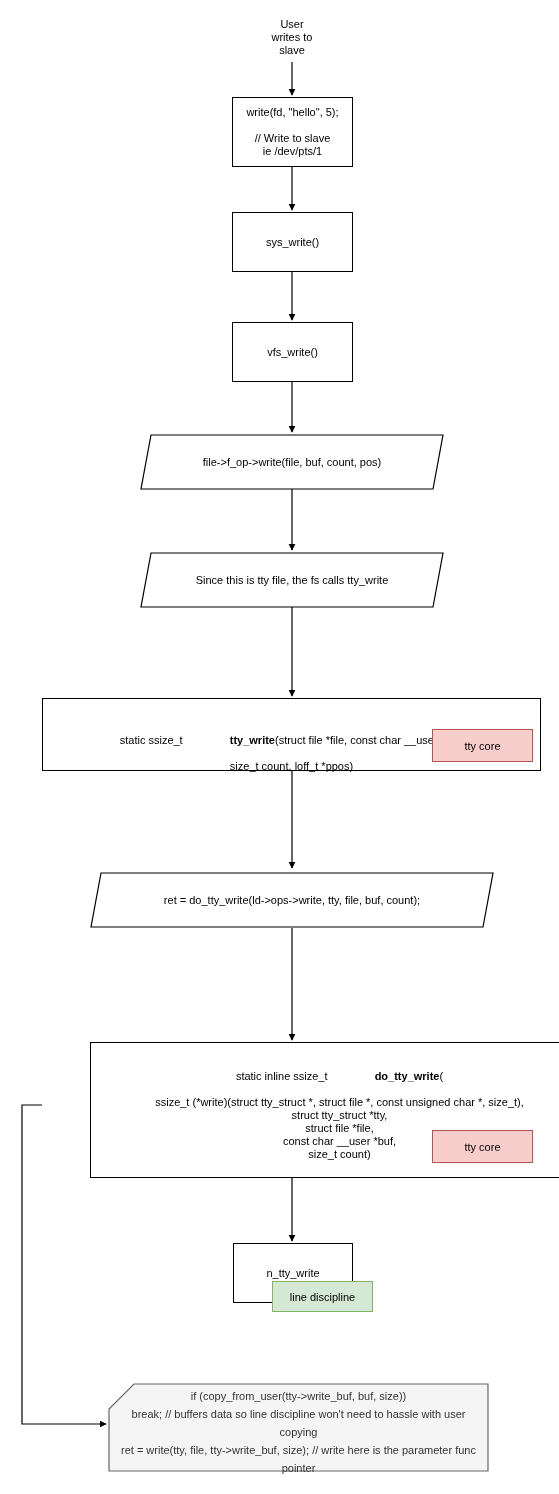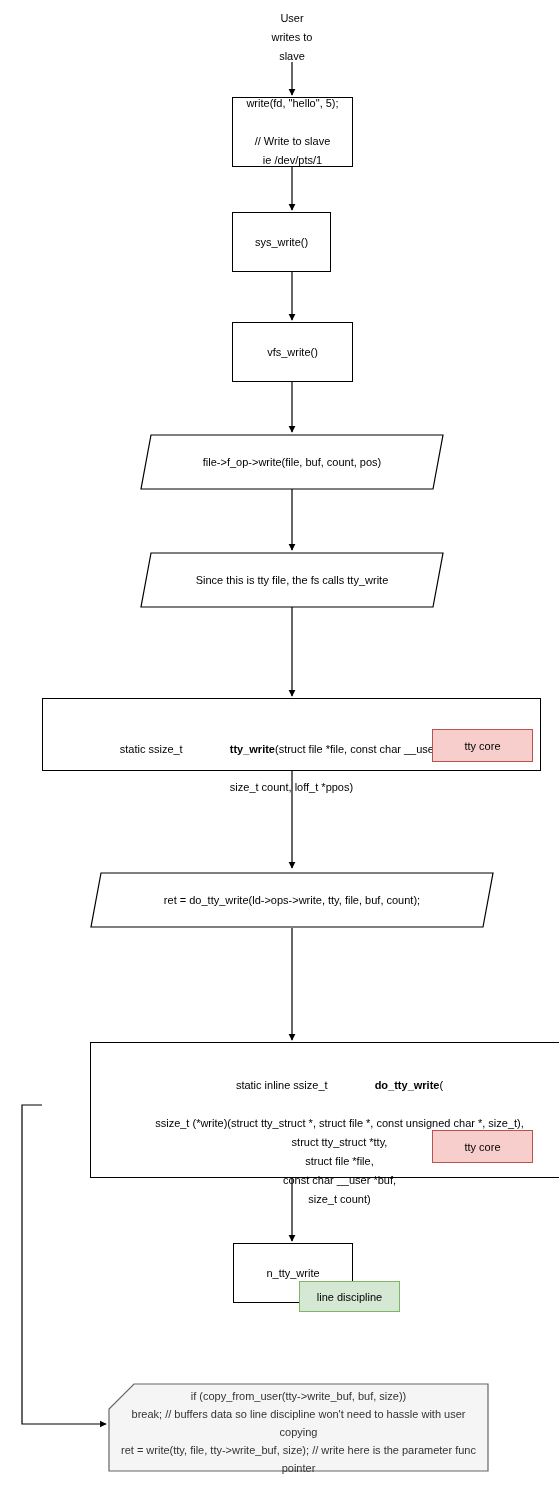--- a/index.html
+++ b/index.html
@@ -26,21 +26,21 @@
     height: 1494px;
     pointer-events: none;
   }
   .node {
     position: absolute;
     box-sizing: border-box;
     display: flex;
     align-items: center;
     text-align: center;
     font-size: 11px;
-    line-height: 19px;
+    line-height: 13px;
     color: #000000;
   }
   .rect {
     background: #ffffff;
     border: 1.2px solid #000000;
   }
   .rect-inner {
     width: 100%;
     padding: 0 6px;
     box-sizing: border-box;
@@ -100,21 +100,20 @@
   }
   .badge-tty {
     background: #f8cecc;
     border: 1.2px solid #b85450;
     color: #000000;
   }
   .badge-ld {
     background: #d5e8d4;
     border: 1.2px solid #82b366;
     color: #000000;
-    margin-left: 27px;
   }
   b { font-weight: bold; padding-left: 44px; }
 </style>
 </head>
 <body>
 
 <div id="canvas">
 
   <svg id="edges" viewBox="0 0 559 1494" width="559" height="1494" xmlns="http://www.w3.org/2000/svg">
     <defs>
@@ -142,21 +141,21 @@
 slave</span>
   </div>
 
   <div class="node rect" style="left:232px; top:97px; width:121px; height:70px;">
     <span class="rect-inner">write(fd, "hello", 5);
 
 // Write to slave
 ie /dev/pts/1</span>
   </div>
 
-  <div class="node rect" style="left:232px; top:212px; width:99px; height:60px;">
+  <div class="node rect" style="left:232px; top:212px; width:121px; height:60px;">
     <span class="rect-inner">sys_write()</span>
   </div>
 
   <div class="node rect" style="left:232px; top:322px; width:121px; height:60px;">
     <span class="rect-inner">vfs_write()</span>
   </div>
 
   <div class="para-wrap" style="left:140px; top:434px; width:304px; height:56px;">
     <svg width="304" height="56" viewBox="0 0 304 56" xmlns="http://www.w3.org/2000/svg">
       <polygon points="11,1 303,1 293,55 1,55" fill="#ffffff" stroke="#000000" stroke-width="1.2"></polygon>

